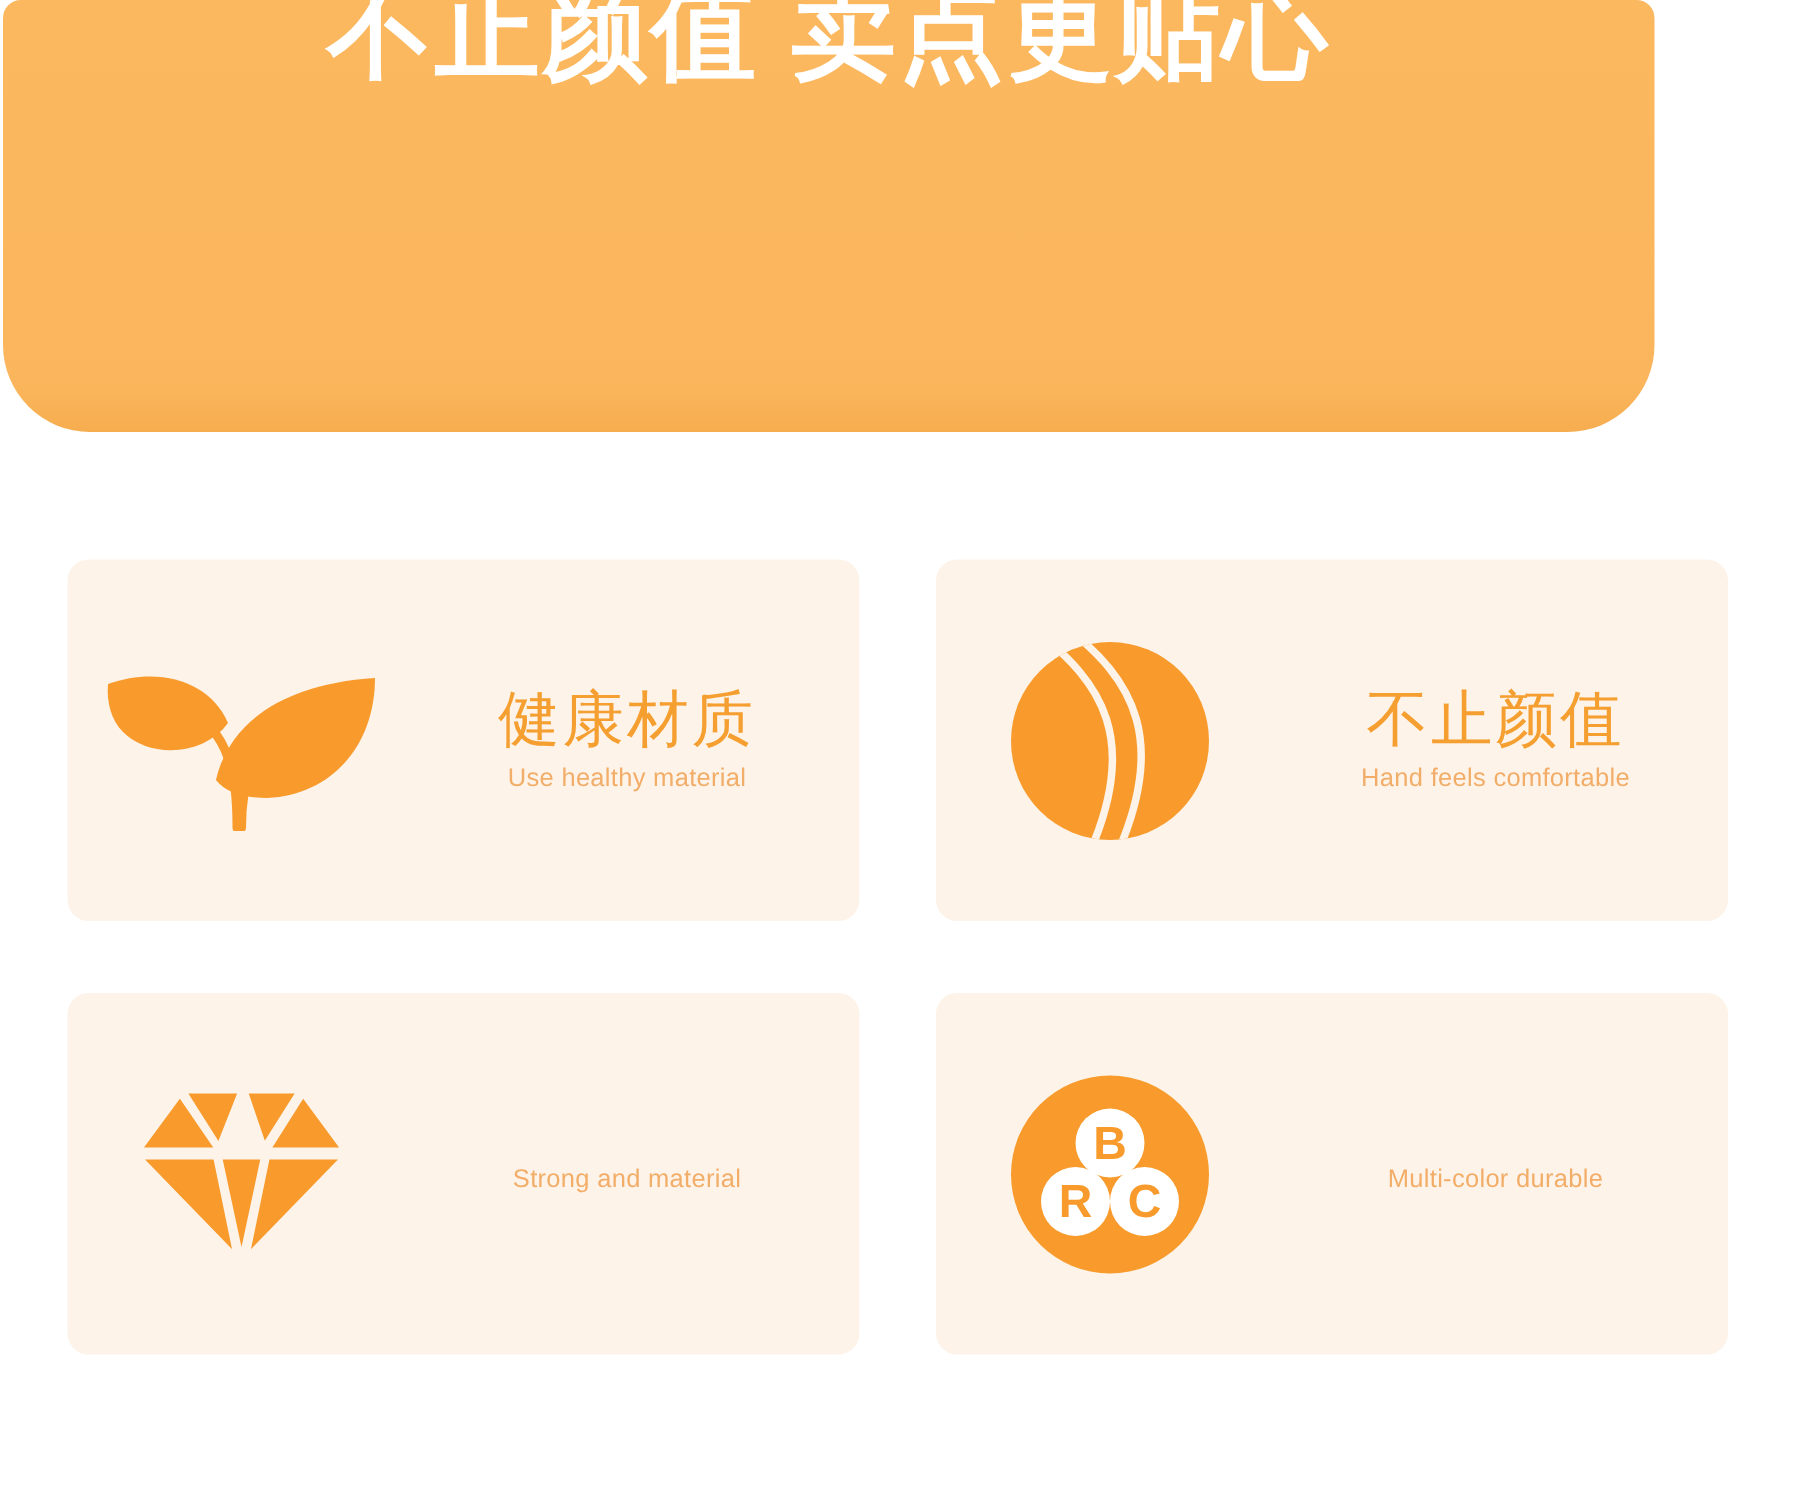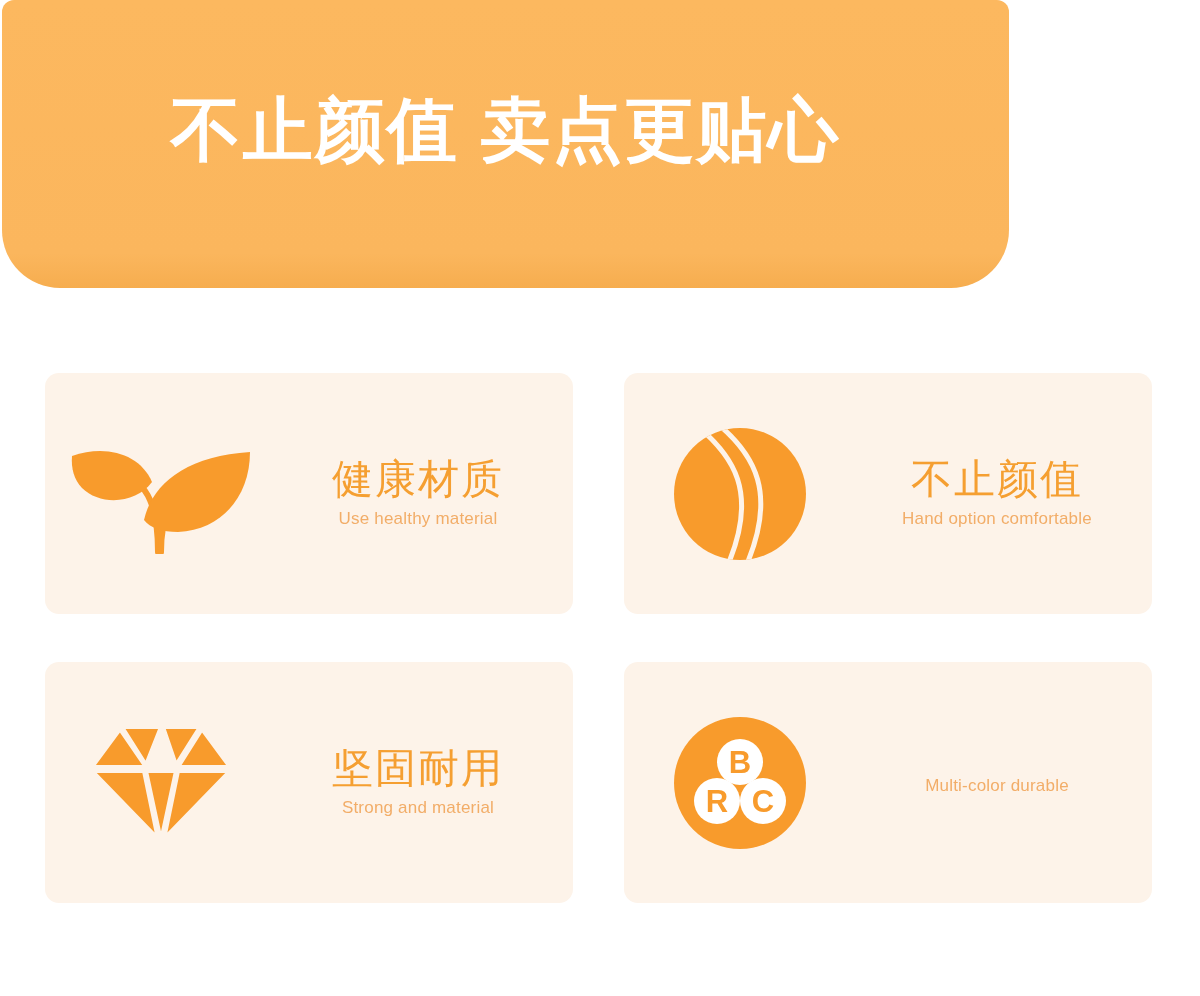--- a/index.html
+++ b/index.html
@@ -13,26 +13,26 @@
     font-family: "Liberation Sans", "DejaVu Sans", sans-serif;
     overflow: hidden;
     position: relative;
   }
 
   
   .banner {
     position: absolute;
     left: 2px;
     top: 0px;
-    width: 1007px;
+    width: 1101px;
     height: 288px;
     background: linear-gradient(180deg, #fcb85f 0%, #fbb65d 88%, #f6ad4f 100%);
     border-radius: 12px 12px 58px 58px;
     display: flex;
-    align-items: center;
+    align-items: flex-start;
     justify-content: center;
     box-sizing: border-box;
   }
   .banner-title {
     color: #ffffff;
     font-size: 70px;
     font-weight: bold;
     letter-spacing: 2px;
     line-height: 1;
     white-space: pre;
@@ -129,42 +129,41 @@
         </defs>
         <circle cx="67" cy="67" r="66" fill="#f89b2c"></circle>
         <g clip-path="url(#ballClip)" fill="none" stroke="#fdf3e9" stroke-width="5">
           <path d="M18 -6 C 62 28, 86 66, 54 140"></path>
           <path d="M36 -10 C 84 26, 106 68, 70 146"></path>
         </g>
       </svg>
     </div>
     <div class="card-text">
       <div class="card-title">不止颜值</div>
-      <div class="card-sub">Hand option comfortable</div>
+      <div class="card-sub">Hand feels comfortable</div>
     </div>
   </div>
 
   <div class="card">
     <div class="card-icon">
       <svg width="146" height="124" viewBox="0 0 146 124">
         <g fill="#f89b2c" stroke="#fdf3e9" stroke-width="4" stroke-linejoin="round">
 
           <polygon points="4,46 32,8 58,46"></polygon>
           <polygon points="34,6 73,6 58,44"></polygon>
           <polygon points="75,6 112,6 88,44"></polygon>
           <polygon points="114,8 142,46 90,46"></polygon>
 
           <polygon points="4,50 56,50 70,118"></polygon>
           <polygon points="58,50 88,50 73,120"></polygon>
           <polygon points="90,50 142,50 76,118"></polygon>
         </g>
       </svg>
     </div>
     <div class="card-text">
-      <div class="card-title">坚固耐用</div>
       <div class="card-sub">Strong and material</div>
     </div>
   </div>
 
   <div class="card">
     <div class="card-icon">
       <svg width="134" height="134" viewBox="0 0 134 134">
         <circle cx="67" cy="67" r="66" fill="#f89b2c"></circle>
         <circle cx="67" cy="46" r="23" fill="#ffffff"></circle>
         <circle cx="44" cy="85" r="23" fill="#ffffff"></circle>

